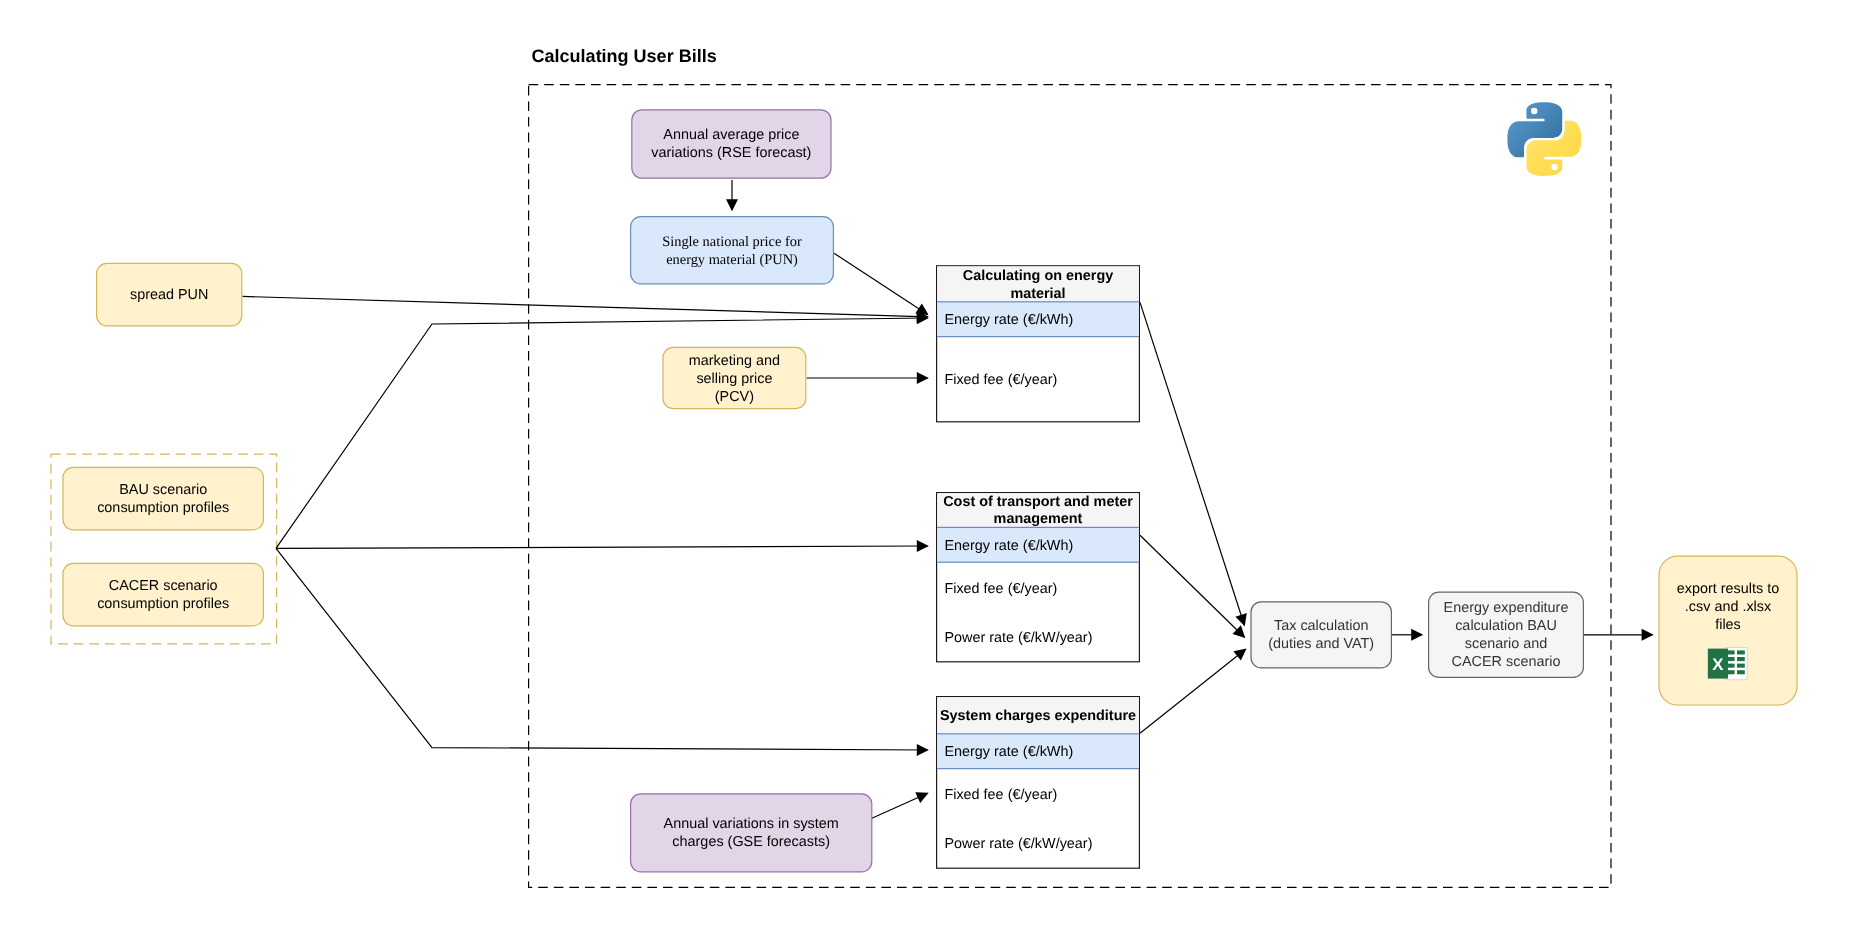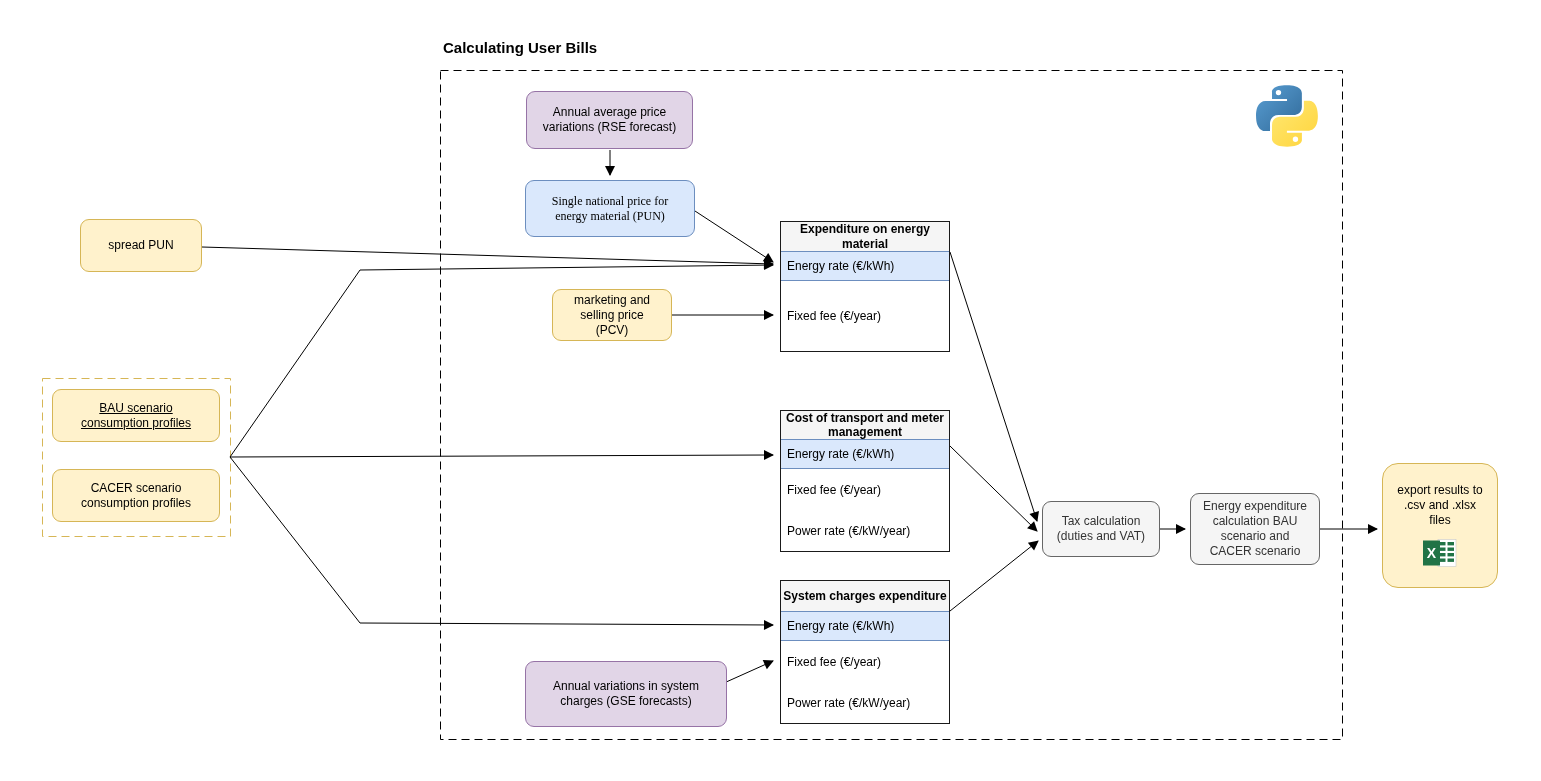--- a/index.html
+++ b/index.html
@@ -98,21 +98,21 @@
   </div>
 
   <div class="node yellow" style="left:80px;top:219px;width:122px;height:53px;">
     <span>spread PUN</span>
   </div>
 
   <div class="node yellow" style="left:552px;top:289px;width:120px;height:52px;">
     <span>marketing and selling price (PCV)</span>
   </div>
 
-  <div class="node yellow" style="left:52px;top:389px;width:168px;height:53px;text-decoration:underline;">
+  <div class="node yellow" style="left:52px;top:389px;width:168px;height:53px;">
     <span>BAU scenario consumption profiles</span>
   </div>
 
   <div class="node yellow" style="left:52px;top:469px;width:168px;height:53px;">
     <span>CACER scenario consumption profiles</span>
   </div>
 
   <div class="node purple" style="left:525px;top:661px;width:202px;height:66px;">
     <span>Annual variations in system charges (GSE forecasts)</span>
   </div>
@@ -138,21 +138,21 @@
           <rect x="24.5" y="15" width="6.5" height="3.4"></rect>
         <rect x="17" y="20.5" width="5.5" height="3.4"></rect>
           <rect x="24.5" y="20.5" width="6.5" height="3.4"></rect>
       </g>
       <rect x="0" y="2.5" width="17" height="25" fill="#217346"></rect>
       <text x="8.5" y="20" font-family="Liberation Sans, sans-serif" font-size="14" font-weight="bold" fill="#ffffff" text-anchor="middle">X</text>
     </svg>
   </div>
 
   <div class="table" style="left:780px;top:221px;width:170px;">
-    <div class="thead" style="height:29px;">Expenditure on energy material</div>
+    <div class="thead" style="height:29px;">Calculating on energy material</div>
     <div class="trow hl" style="height:30px;">Energy rate (€/kWh)</div>
     <div class="trow" style="height:70px;">Fixed fee (€/year)</div>
   </div>
 
   <div class="table" style="left:780px;top:410px;width:170px;">
     <div class="thead" style="height:28px;">Cost of transport and meter management</div>
     <div class="trow hl" style="height:30px;">Energy rate (€/kWh)</div>
     <div class="trow" style="height:41px;">Fixed fee (€/year)</div>
     <div class="trow" style="height:41px;">Power rate (€/kW/year)</div>
   </div>

